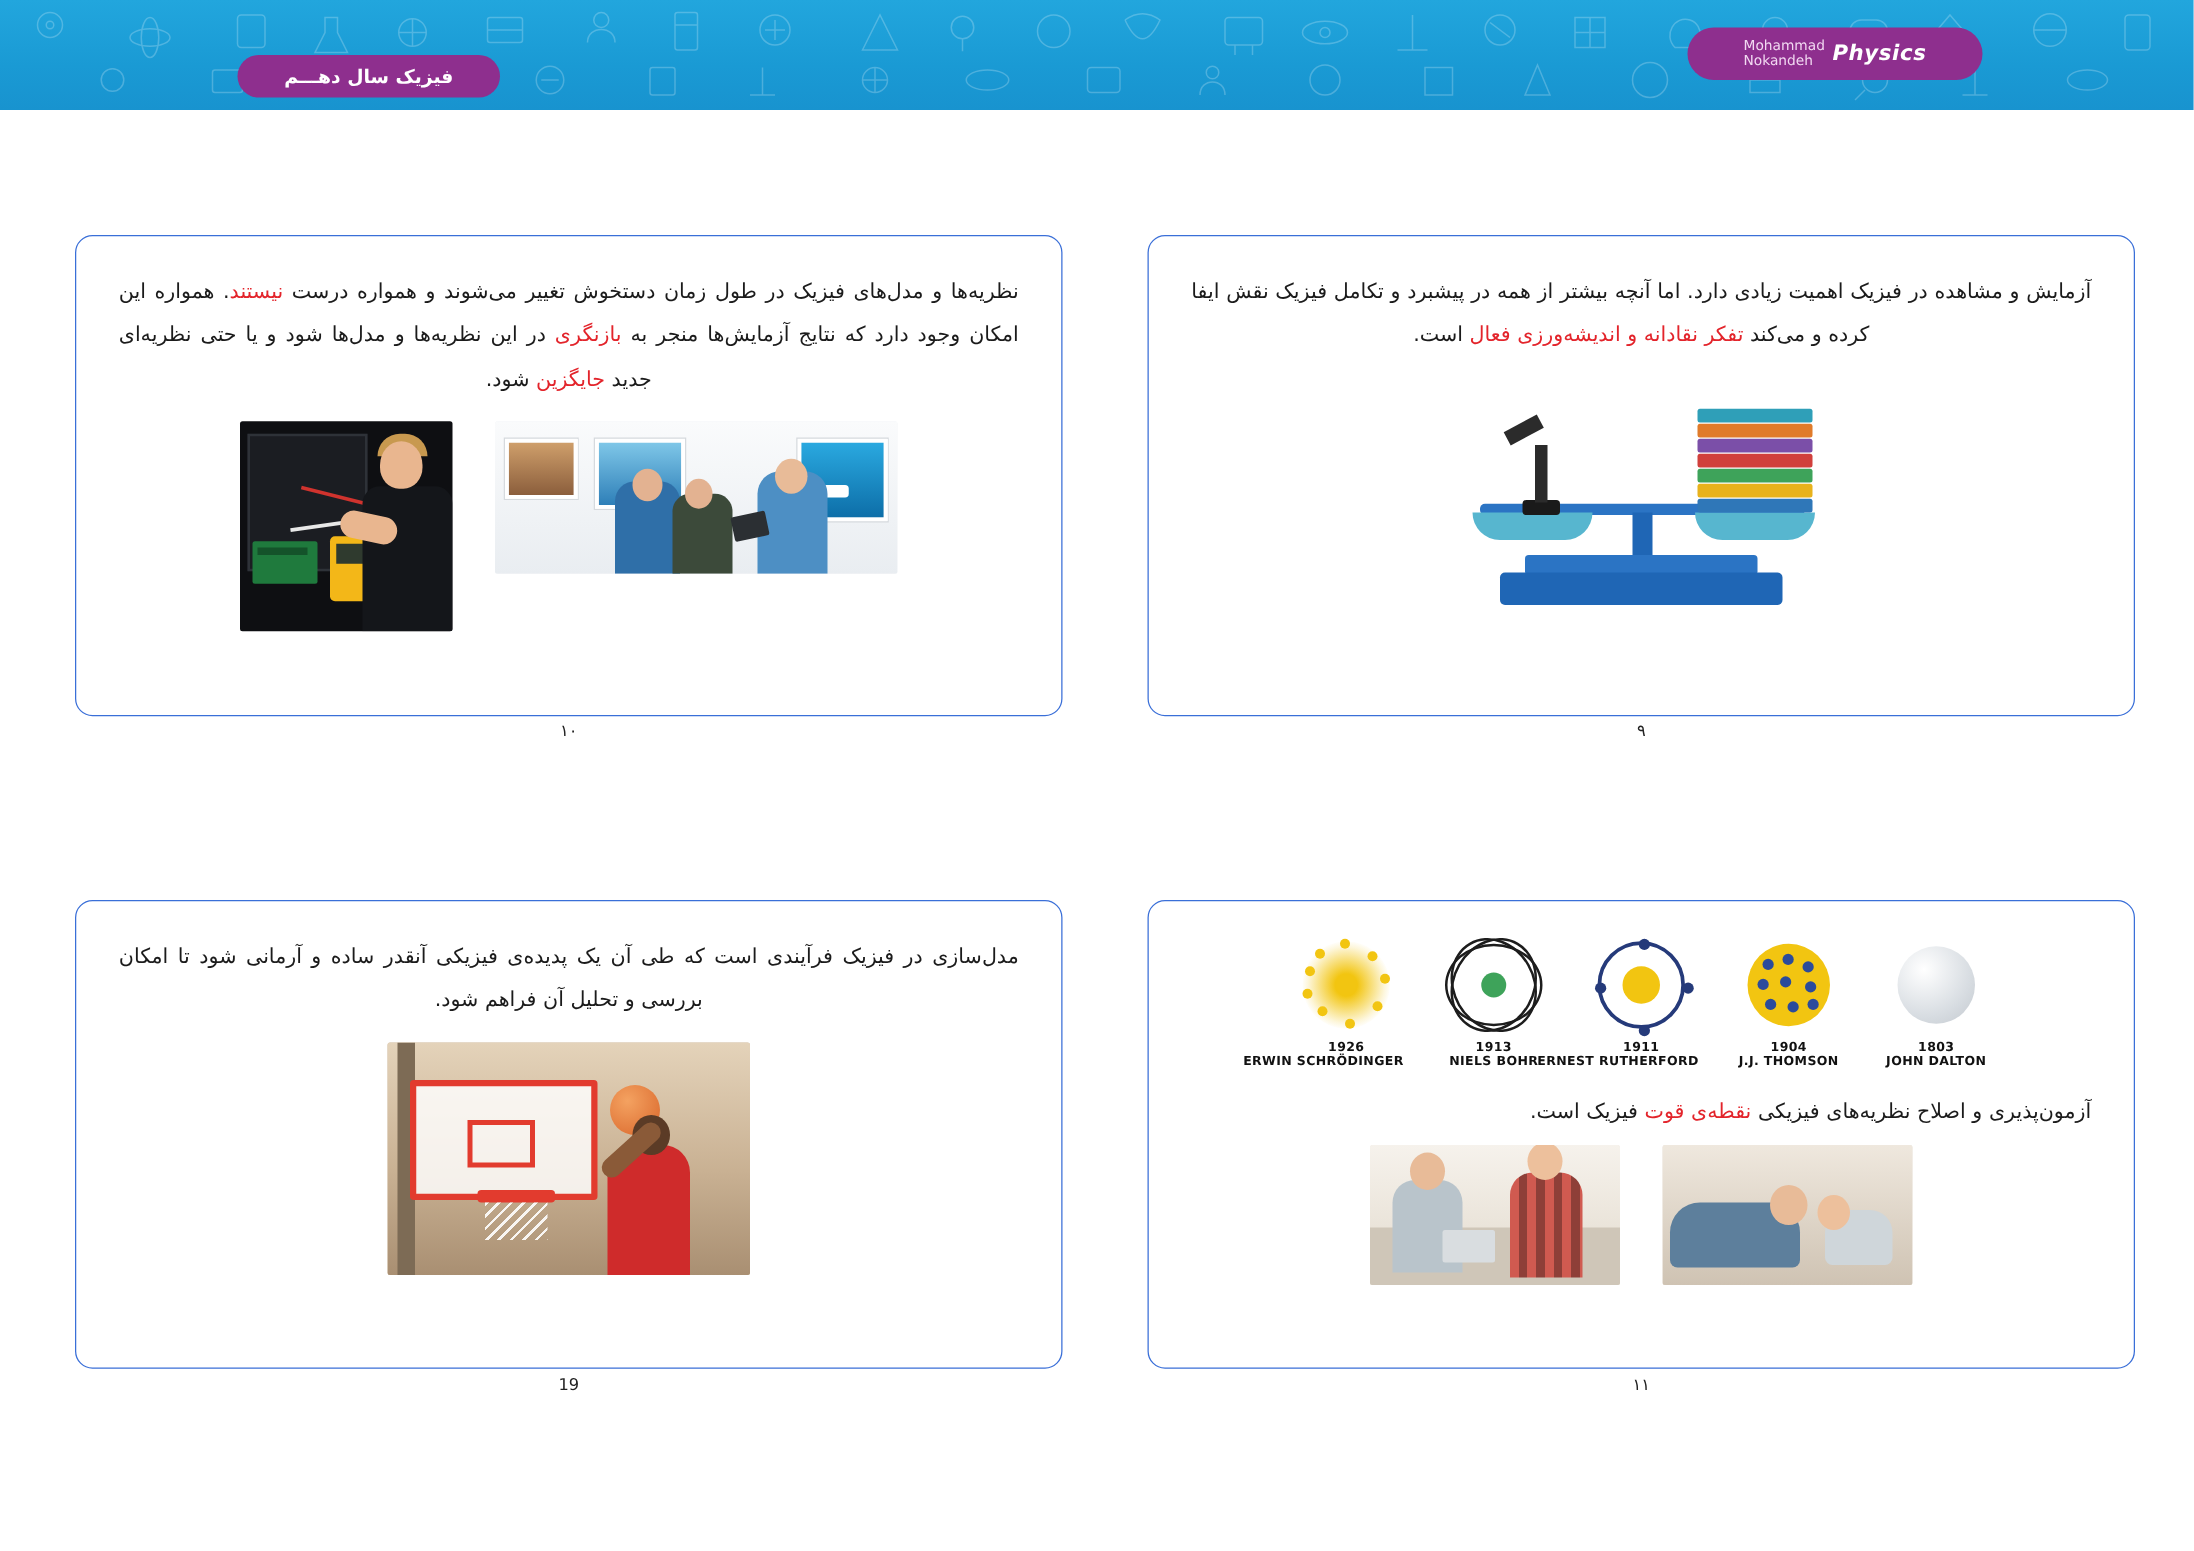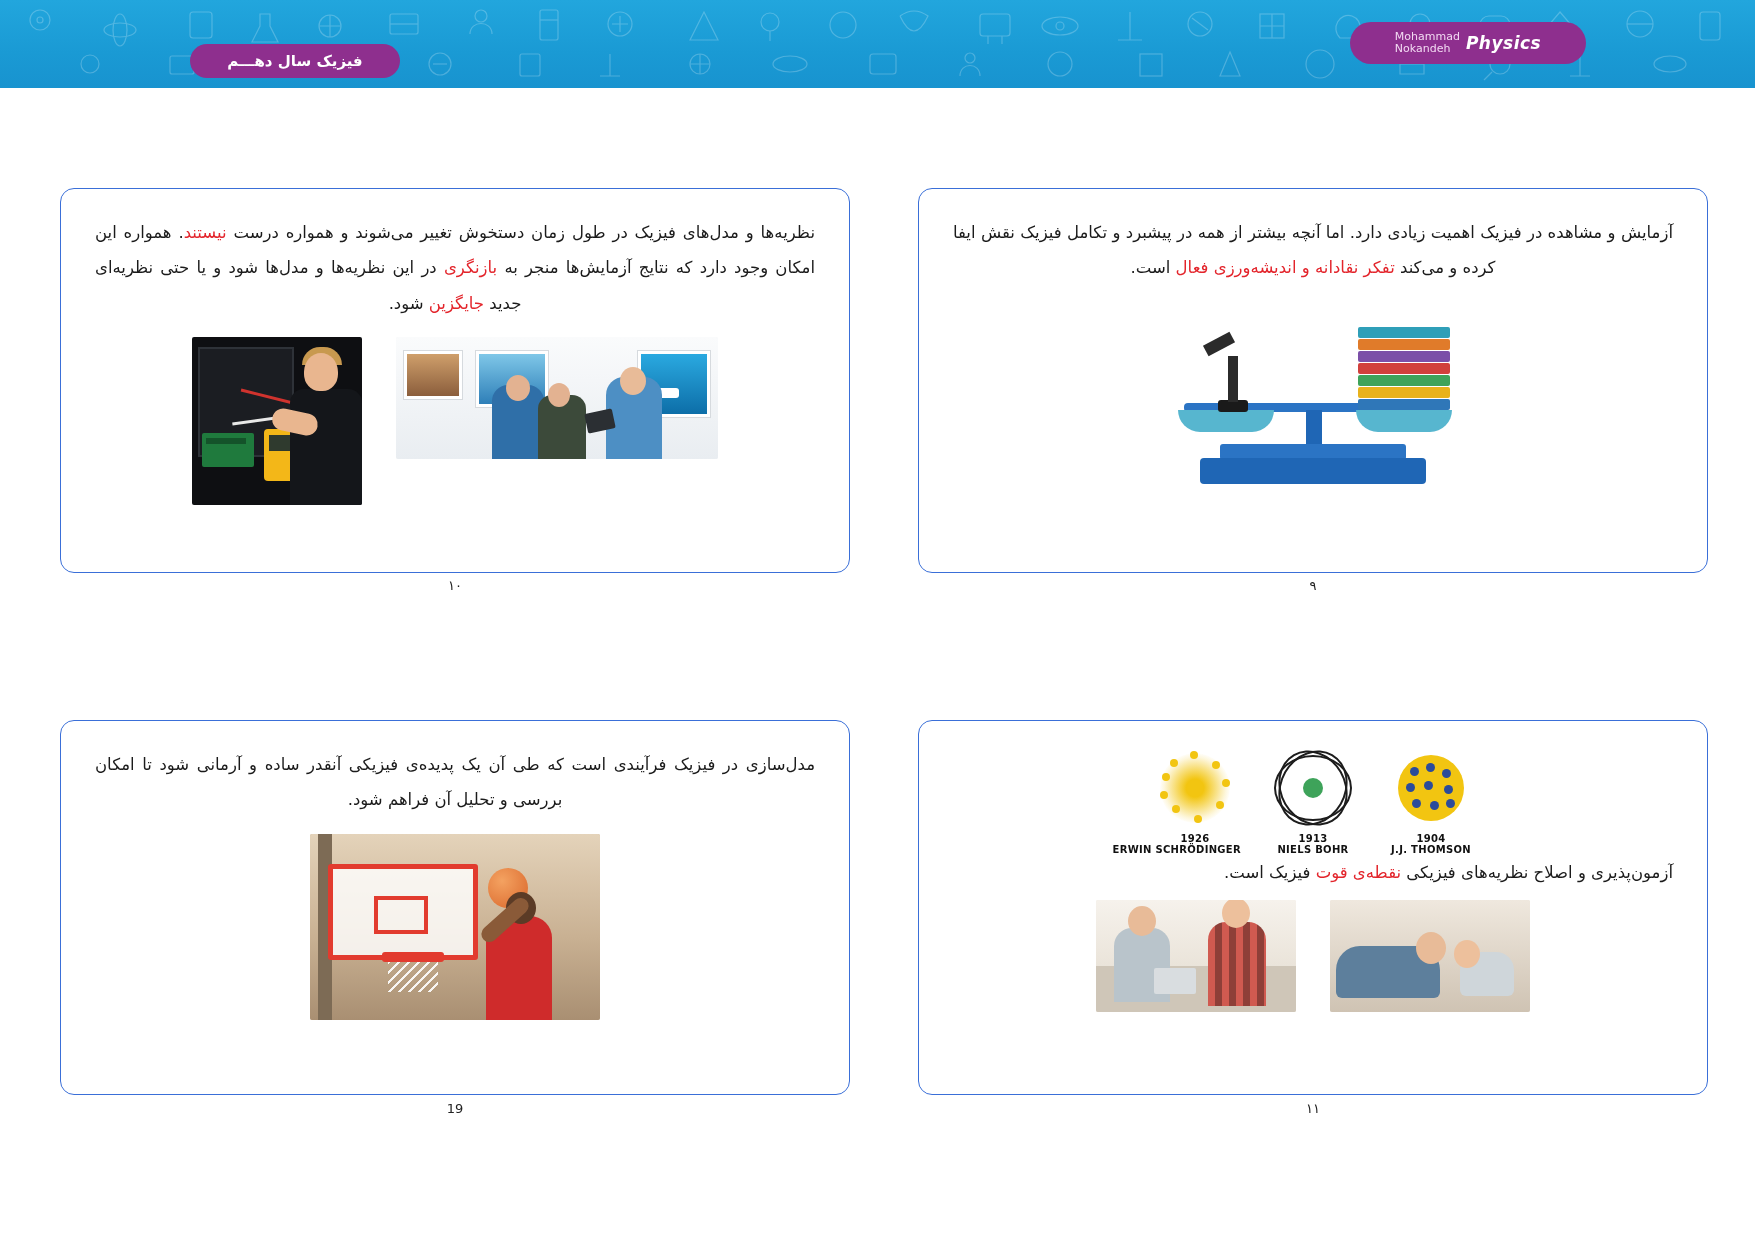--- a/index.html
+++ b/index.html
@@ -404,34 +404,54 @@
     </div>
   </div>
   <div class="slide-num" id="num-12">19</div>
 
   <div class="slide" id="slide-11">
     <div class="slide-body" style="padding-top:18px;">
 
       <div class="atom-row">
         <div class="atom-item">
           <div class="atom-box">
+              <div class="atom-sphere"></div>
+            </div>
+          <div class="atom-year">1803</div>
+          <div class="atom-name">JOHN DALTON</div>
+        </div>
+        <div class="atom-item">
+          <div class="atom-box">
             <div class="atom-plum">
               <i style="left:12px;top:12px"></i>
                 <i style="left:28px;top:8px"></i>
                 <i style="left:44px;top:14px"></i>
               <i style="left:8px;top:28px"></i>
                 <i style="left:26px;top:26px"></i>
                 <i style="left:46px;top:30px"></i>
               <i style="left:14px;top:44px"></i>
                 <i style="left:32px;top:46px"></i>
                 <i style="left:48px;top:44px"></i>
             </div>
           </div>
           <div class="atom-year">1904</div>
           <div class="atom-name">J.J. THOMSON</div>
+        </div>
+        <div class="atom-item">
+          <div class="atom-box">
+            <div class="atom-ruth">
+              <div class="core"></div>
+              <i style="left:30px;top:-5px"></i>
+                <i style="left:-5px;top:30px"></i>
+              <i style="left:65px;top:30px"></i>
+                <i style="left:30px;top:64px"></i>
+            </div>
+          </div>
+          <div class="atom-year">1911</div>
+          <div class="atom-name">ERNEST RUTHERFORD</div>
         </div>
         <div class="atom-item">
           <div class="atom-box">
             <div class="atom-bohr">
               <div class="orb"></div>
                 <div class="orb o2"></div>
                 <div class="orb o3"></div>
               <div class="nuc"></div>
             </div>
           </div>
@@ -451,21 +471,21 @@
               <i style="left:34px;top:62px"></i>
                 <i style="left:12px;top:52px"></i>
                 <i style="left:0px;top:38px"></i>
             </div>
           </div>
           <div class="atom-year">1926</div>
           <div class="atom-name">ERWIN SCHRÖDINGER</div>
         </div>
       </div>
 
-      <div class="para right-al" style="">
+      <div class="para right-al" style="margin-top:16px;">
         <span>آزمون‌پذیری و اصلاح نظریه‌های فیزیکی </span><span class="hl">نقطه‌ی قوت</span><span> فیزیک است.</span>
       </div>
 
       <div class="media-row" style="margin-top:10px;">
         <div class="photo ph-floor">
           <div class="bg"></div>
             <div class="dad"></div>
             <div class="dadh"></div>
             <div class="kid"></div>
             <div class="kidh"></div>

